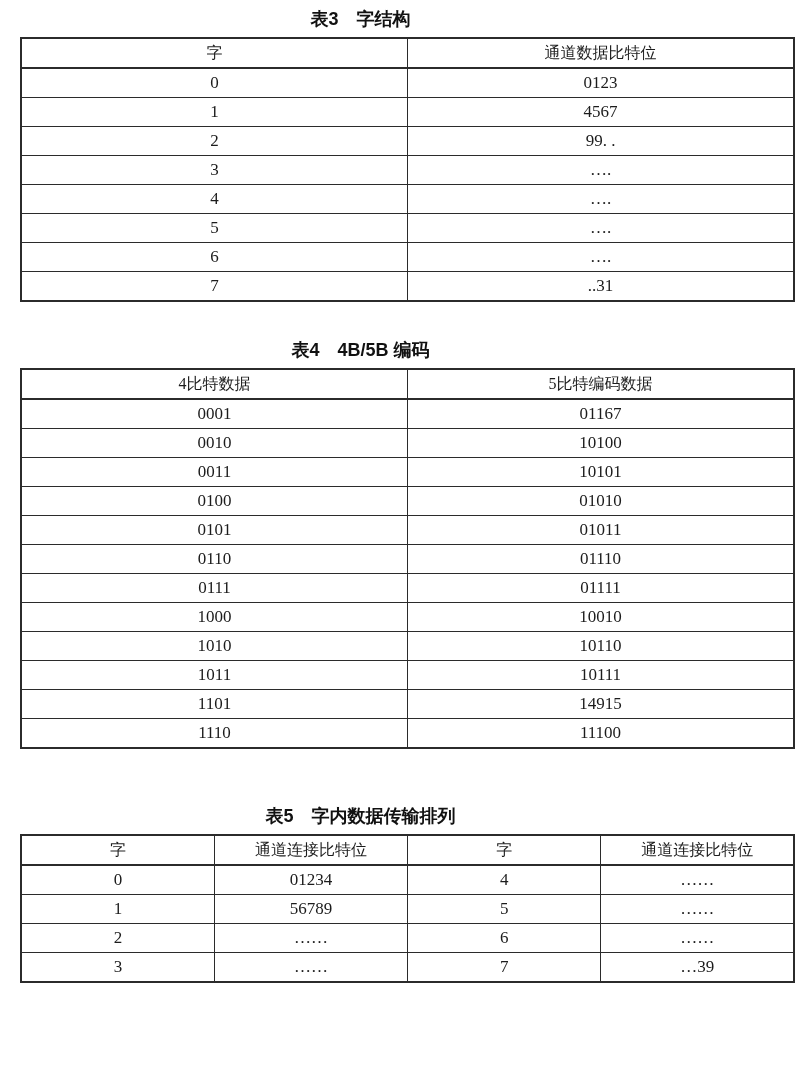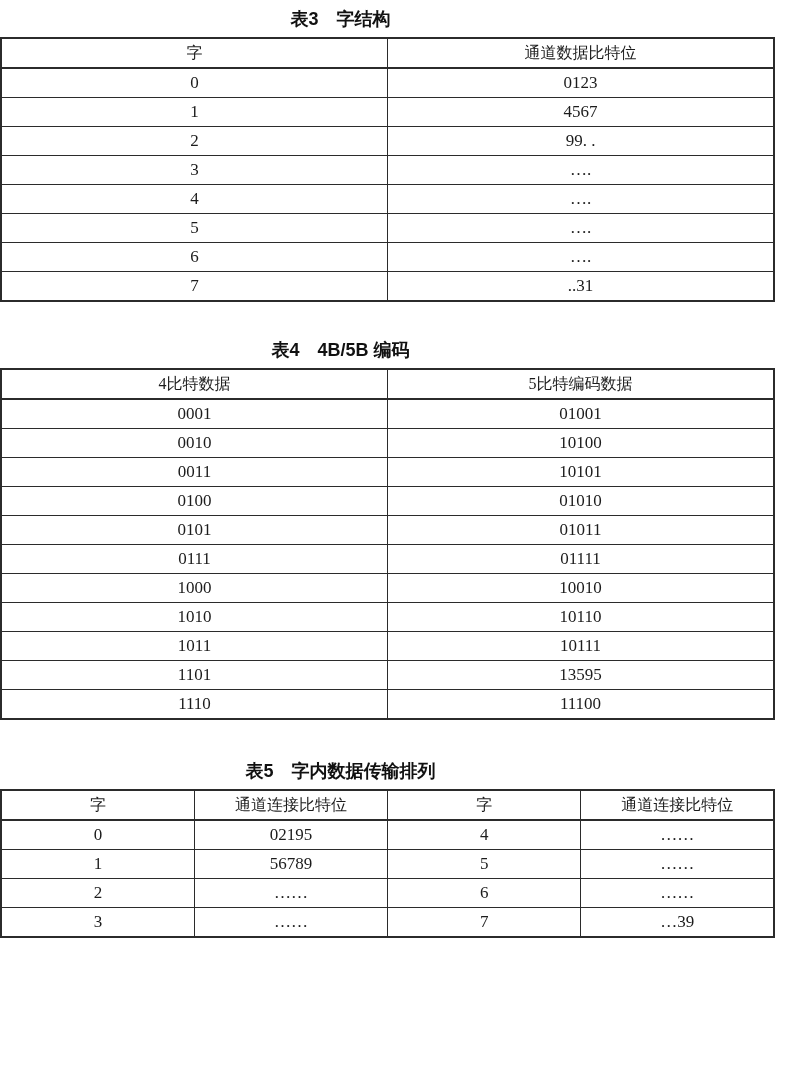--- a/index.html
+++ b/index.html
@@ -7,34 +7,34 @@
     padding: 0;
     background: #ffffff;
   }
   body {
     width: 800px;
     height: 1078px;
     position: relative;
     font-family: "Liberation Serif", "DejaVu Serif", serif;
     color: #1c1c1c;
   }
-  .table-block { width: 681px; }
+  .table-block { width: 681px; margin-left: 20px; }
   .table-title {
     margin: 0 0 7px 0;
     text-align: center;
     font-family: "Liberation Sans", "DejaVu Sans", sans-serif;
     font-weight: bold;
     font-size: 18px;
     line-height: 22px;
     color: #111111;
     white-space: pre;
   }
   .table-block.first .table-title { padding-top: 8px; }
   .table-block.second .table-title { padding-top: 37px; }
-  .table-block.third .table-title { padding-top: 40px; }
+  .table-block.third .table-title { padding-top: 56px; }
   table.data-table {
     border-collapse: collapse;
     table-layout: fixed;
     width: 775px;
     margin: 0 auto;
     border: 2px solid #2b2b2b;
     background: #ffffff;
   }
   table.data-table th,
   table.data-table td {
@@ -119,57 +119,61 @@
       </colgroup>
       <thead>
         <tr>
           <th>4比特数据</th>
           <th>5比特编码数据</th>
         </tr>
       </thead>
       <tbody>
         <tr>
           <td>0001</td>
-          <td>01001</td>
+          <td>01167</td>
         </tr>
         <tr>
           <td>0010</td>
           <td>10100</td>
         </tr>
         <tr>
           <td>0011</td>
           <td>10101</td>
         </tr>
         <tr>
           <td>0100</td>
           <td>01010</td>
         </tr>
         <tr>
           <td>0101</td>
           <td>01011</td>
         </tr>
         <tr>
+          <td>0110</td>
+          <td>01110</td>
+        </tr>
+        <tr>
           <td>0111</td>
           <td>01111</td>
         </tr>
         <tr>
           <td>1000</td>
           <td>10010</td>
         </tr>
         <tr>
           <td>1010</td>
           <td>10110</td>
         </tr>
         <tr>
           <td>1011</td>
           <td>10111</td>
         </tr>
         <tr>
           <td>1101</td>
-          <td>13595</td>
+          <td>14915</td>
         </tr>
         <tr>
           <td>1110</td>
           <td>11100</td>
         </tr>
       </tbody>
     </table>
 </section>
 
 <section class="table-block third">
@@ -185,21 +189,21 @@
         <tr>
           <th>字</th>
           <th>通道连接比特位</th>
           <th>字</th>
           <th>通道连接比特位</th>
         </tr>
       </thead>
       <tbody>
         <tr>
           <td>0</td>
-          <td>02195</td>
+          <td>01234</td>
           <td>4</td>
           <td>……</td>
         </tr>
         <tr>
           <td>1</td>
           <td>56789</td>
           <td>5</td>
           <td>……</td>
         </tr>
         <tr>

